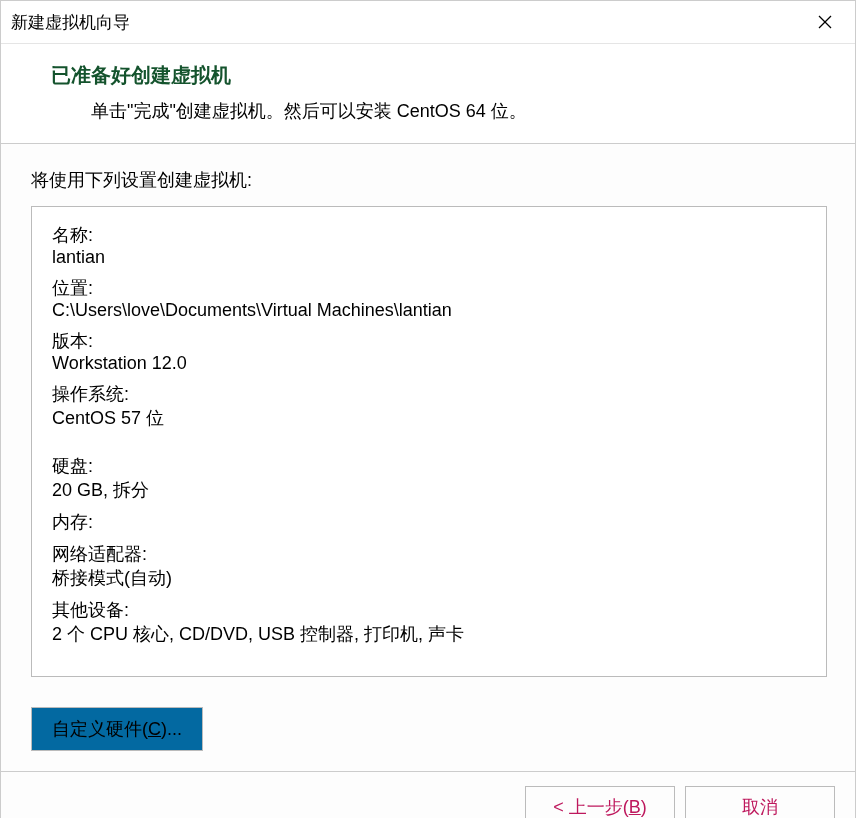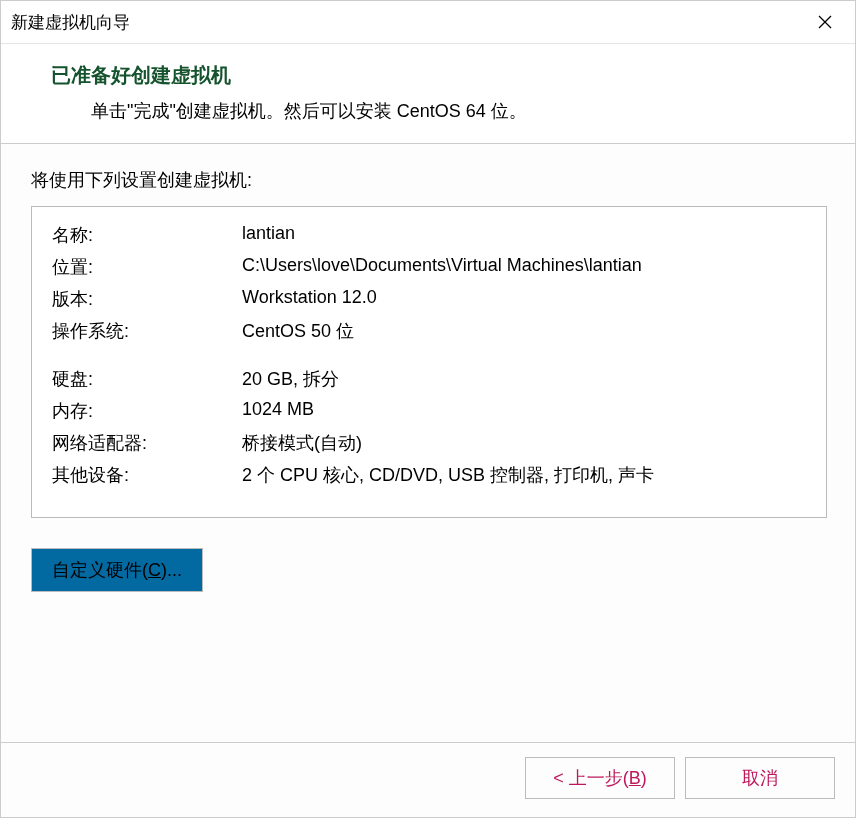--- a/index.html
+++ b/index.html
@@ -74,20 +74,21 @@
       border: 1px solid #bbb;
       background: #fff;
       padding: 16px 20px 22px 20px;
       margin-bottom: 30px;
     }
     .settings-row {
       display: flex;
       margin-bottom: 8px;
       font-size: 18px;
       color: #000;
+      flex-direction: column;
     }
     .settings-row.gap {
       margin-top: 24px;
     }
     .settings-label {
       width: 190px;
       flex-shrink: 0;
     }
     .settings-value {
       flex: 1;
@@ -158,29 +159,28 @@
       <div class="settings-row">
         <div class="settings-label">位置:</div>
         <div class="settings-value">C:\Users\love\Documents\Virtual Machines\lantian</div>
       </div>
       <div class="settings-row">
         <div class="settings-label">版本:</div>
         <div class="settings-value">Workstation 12.0</div>
       </div>
       <div class="settings-row">
         <div class="settings-label">操作系统:</div>
-        <div class="settings-value">CentOS 50 位</div>
+        <div class="settings-value">CentOS 57 位</div>
       </div>
       <div class="settings-row gap">
         <div class="settings-label">硬盘:</div>
         <div class="settings-value">20 GB, 拆分</div>
       </div>
       <div class="settings-row">
         <div class="settings-label">内存:</div>
-        <div class="settings-value">1024 MB</div>
       </div>
       <div class="settings-row">
         <div class="settings-label">网络适配器:</div>
         <div class="settings-value">桥接模式(自动)</div>
       </div>
       <div class="settings-row">
         <div class="settings-label">其他设备:</div>
         <div class="settings-value">2 个 CPU 核心, CD/DVD, USB 控制器, 打印机, 声卡</div>
       </div>
     </div>

